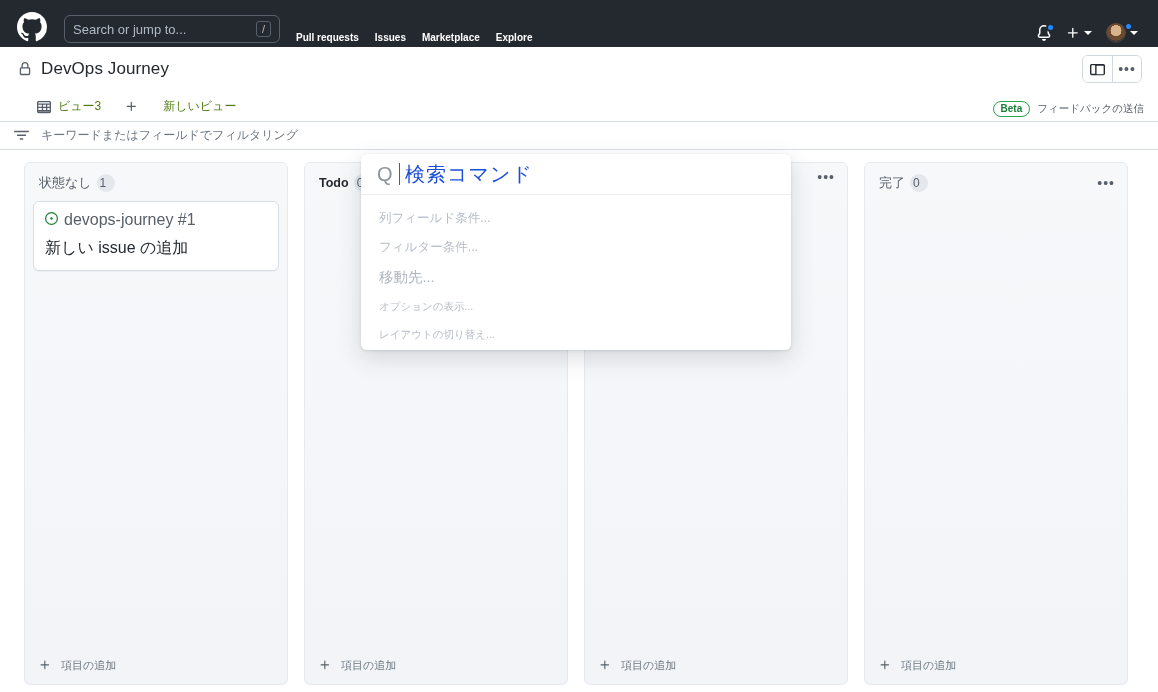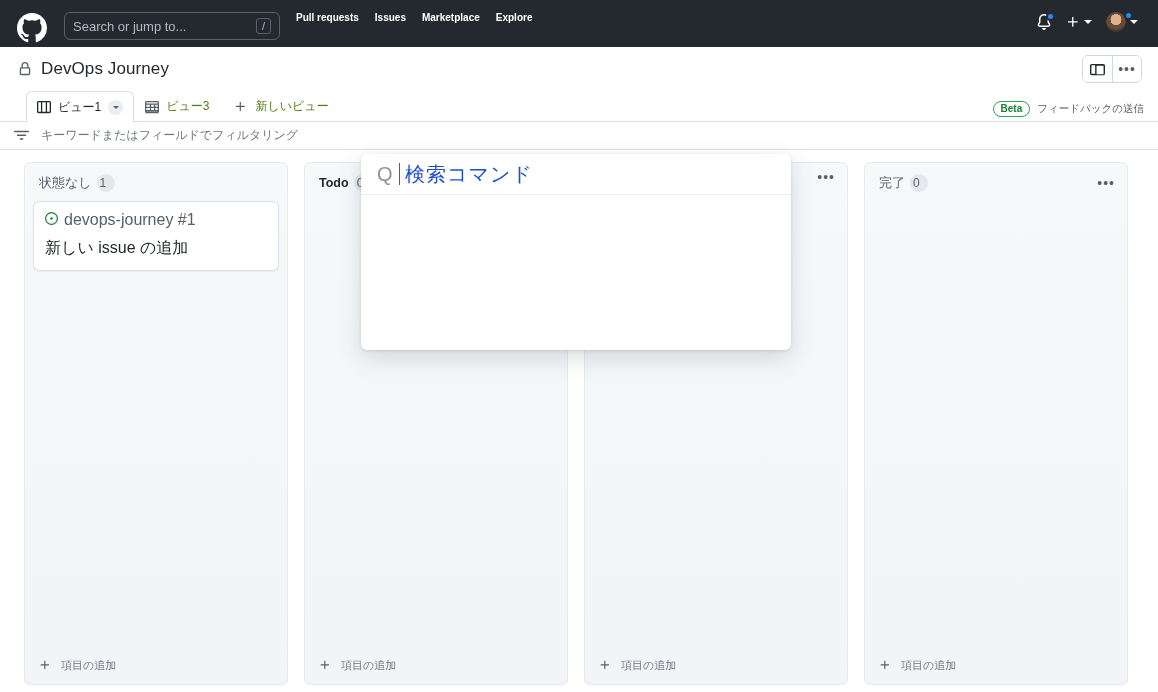--- a/index.html
+++ b/index.html
@@ -8,22 +8,22 @@
     font-family: "Liberation Sans", "DejaVu Sans", sans-serif;
     background: #ffffff;
     overflow: hidden;
   }
 
   
   .gh-header {
     height: 47px;
     background: #24292f;
     display: flex;
-    align-items: flex-start;
-    padding: 12px 16px;
+    align-items: flex-end;
+    padding: 4px 16px;
     position: relative;
   }
   .gh-logo { width: 32px; height: 32px; display: flex; align-items: center; justify-content: center; }
   .gh-search {
     margin-left: 16px;
     width: 216px; height: 28px;
     border: 1px solid #57606a;
     border-radius: 6px;
     display: flex; align-items: center;
     padding: 0 8px;
@@ -117,21 +117,21 @@
     background: #eaeef2;
     display: flex; align-items: center; justify-content: center;
   }
   .tab-caret-btn i {
     width: 0; height: 0;
     border-left: 3px solid transparent;
     border-right: 3px solid transparent;
     border-top: 3.5px solid #57606a;
     display: block;
   }
-  .new-view { gap: 9px; padding-left: 12px; }
+  .new-view { gap: 25px; padding-left: 12px; }
   .tabs-right {
     margin-left: auto; display: flex; align-items: center; gap: 7px;
     padding-right: 14px; padding-bottom: 4px;
   }
   .beta-badge {
     border: 1px solid #2da44e; color: #1a7f37;
     border-radius: 10px; font-size: 10px; padding: 1px 7px 2px;
     font-weight: bold;
   }
   .feedback-link { font-size: 10.5px; color: #57606a; }
@@ -295,31 +295,20 @@
         <path d="M1.75 2h12.5c.966 0 1.75.784 1.75 1.75v8.5A1.75 1.75 0 0114.25 14H1.75A1.75 1.75 0 010 12.25v-8.5C0 2.784.784 2 1.75 2zM1.5 3.75v8.5c0 .138.112.25.25.25H5.5v-9H1.75a.25.25 0 00-.25.25zM7 13h7.25a.25.25 0 00.25-.25v-8.5a.25.25 0 00-.25-.25H7v9z"></path>
       </svg>
     </div>
     <div>
       <span class="kebab">•••</span>
     </div>
   </div>
 </div>
 
 <div class="tabs-row">
-  <div class="tab active">
-    <span class="tab-ico">
-      <svg width="14" height="14" viewBox="0 0 16 16" fill="#24292f" aria-hidden="true">
-        <path d="M1.75 1h12.5c.966 0 1.75.784 1.75 1.75v10.5A1.75 1.75 0 0114.25 15H1.75A1.75 1.75 0 010 13.25V2.75C0 1.784.784 1 1.75 1zM1.5 2.75v10.5c0 .138.112.25.25.25H4.5v-11H1.75a.25.25 0 00-.25.25zM6 13.5h4v-11H6v11zm5.5 0h2.75a.25.25 0 00.25-.25V2.75a.25.25 0 00-.25-.25H11.5v11z"></path>
-      </svg>
-    </span>
-    <span>ビュー1</span>
-    <span class="tab-caret-btn">
-        <i></i>
-      </span>
-  </div>
 
   <div class="tab">
     <span class="tab-ico">
       <svg width="14" height="14" viewBox="0 0 16 16" fill="#57606a" aria-hidden="true">
         <path d="M1.75 1h12.5c.966 0 1.75.784 1.75 1.75v10.5A1.75 1.75 0 0114.25 15H1.75A1.75 1.75 0 010 13.25V2.75C0 1.784.784 1 1.75 1zM1.5 5.5v2.25h4V5.5h-4zm5.5 0v2.25h3.25V5.5H7zm4.75 0v2.25h2.75V5.5h-2.75zM1.5 9.25v2.25h4V9.25h-4zm5.5 0v2.25h3.25V9.25H7zm4.75 0v2.25h2.75V9.25h-2.75zM1.5 2.75V4h13V2.75a.25.25 0 00-.25-.25H1.75a.25.25 0 00-.25.25zm0 10.5c0 .138.112.25.25.25h12.5a.25.25 0 00.25-.25V13h-13v.25z"></path>
       </svg>
     </span>
     <span>ビュー3</span>
   </div>
 
@@ -429,15 +418,22 @@
       <span>項目の追加</span>
     </div>
   </div>
 
   <div class="palette" style="top:4px;">
     <div class="palette-input">
       <span class="palette-q">Q</span>
       <span class="caret-bar"></span>
       <span class="palette-ph">検索コマンド</span>
     </div>
+    <div class="palette-list">
+      <div class="palette-item pi-0">列フィールド条件...</div>
+      <div class="palette-item pi-1">フィルター条件...</div>
+      <div class="palette-item pi-2">移動先...</div>
+      <div class="palette-item pi-3">オプションの表示...</div>
+      <div class="palette-item pi-4">レイアウトの切り替え...</div>
+    </div>
   </div>
 
 </div>
 
 </body></html>

